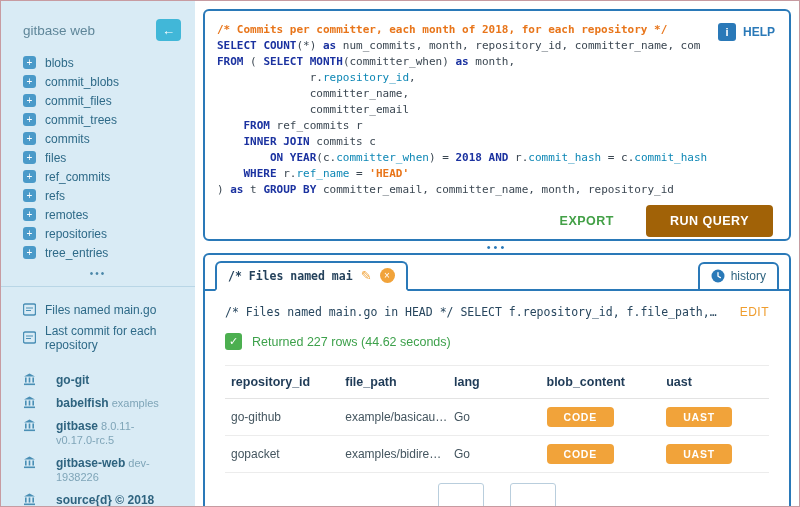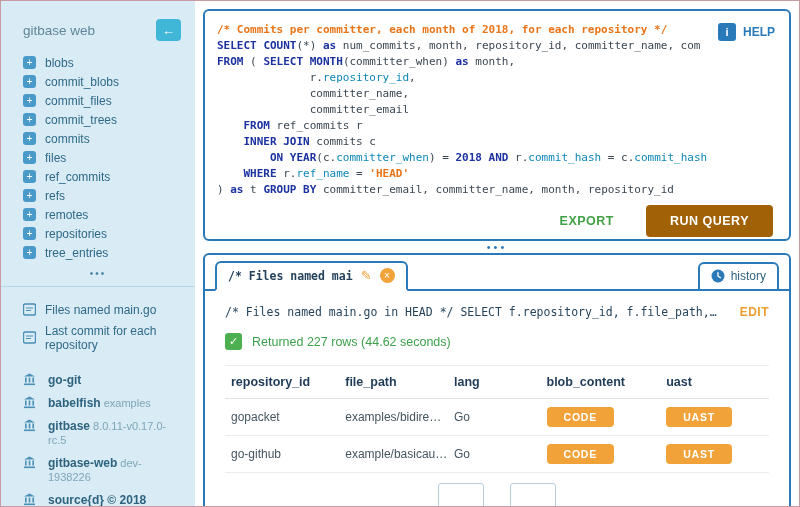--- a/index.html
+++ b/index.html
@@ -15,21 +15,21 @@
   .back-btn { width:25px; height:22px; border:none; border-radius:4px; background:#41b7d8; color:#fff; font-size:13px; display:flex; align-items:center; justify-content:center; cursor:pointer; }
   .table-list { list-style:none; padding-top:2px; }
   .table-item { display:flex; align-items:center; gap:9px; padding:2.5px 22px; font-size:12px; color:#2e6a88; cursor:pointer; }
   .plus-icon { width:13px; height:13px; border-radius:3px; background:#4a9ac9; color:#fff; font-size:10px; line-height:13px; text-align:center; flex-shrink:0; }
   .more-dots { text-align:center; color:#4a86a8; font-size:10px; letter-spacing:2px; padding:6px 0 7px; }
   .sidebar-lower { border-top:1px solid #b9d6e6; padding-top:12px; }
   .sq-title { text-align:center; font-size:11.5px; font-weight:bold; letter-spacing:1.3px; color:#2e637f; padding-bottom:12px; }
   .sample-list, .version-list { list-style:none; }
   .sample-item { display:flex; gap:9px; padding:3.5px 22px; font-size:12px; color:#2e6a88; align-items:center; cursor:pointer; }
   .version-list { margin-top:12px; }
-  .version-item { display:flex; gap:12px; padding:3.5px 22px; font-size:12px; align-items:baseline; }
+  .version-item { display:flex; gap:20px; padding:3.5px 22px; font-size:12px; align-items:baseline; }
   .version-item svg { position:relative; top:2px; flex-shrink:0; }
   .version-name { font-weight:bold; color:#2e637f; }
   .version-detail { color:#7fa5b8; font-size:11px; margin-left:3px; }
   .side-icon { flex-shrink:0; }
 
   
   .main { flex:1; min-width:0; display:flex; flex-direction:column; padding:8px 8px 0; }
 
   
   .editor-panel { position:relative; height:232px; flex-shrink:0; border:2px solid #2a79b8; border-radius:6px; background:#fff; overflow:hidden; }
@@ -56,21 +56,21 @@
   .tab.active { border-bottom-color:#fff; }
   .tab-label { font-family:"DejaVu Sans Mono",monospace; font-size:11.5px; font-weight:bold; color:#25425c; }
   .pencil-icon { color:#f1a33a; font-size:13px; }
   .close-icon { width:15px; height:15px; border-radius:50%; background:#f1a33a; color:#fff; font-size:10px; display:flex; align-items:center; justify-content:center; }
   .tab-history { margin-left:auto; gap:6px; border-bottom-color:#2a79b8; }
   .history-label { font-size:12px; color:#2e637f; }
 
   .results-body { padding:14px 20px 0; }
   .query-row { display:flex; align-items:center; }
   .query-summary { flex:1; font-family:"DejaVu Sans Mono",monospace; font-size:11.5px; color:#27465e; white-space:nowrap; overflow:hidden; }
-  .edit-btn { color:#ef9d2e; font-weight:bold; font-size:12px; letter-spacing:.5px; margin-left:14px; cursor:pointer; background:none; border:none; }
+  .edit-btn { color:#ef9d2e; font-weight:normal; font-size:12px; letter-spacing:.5px; margin-left:14px; cursor:pointer; background:none; border:none; }
   .status-row { display:flex; align-items:center; gap:10px; margin-top:14px; }
   .check-box { width:17px; height:17px; border-radius:3px; background:#4caf50; color:#fff; font-size:11px; display:flex; align-items:center; justify-content:center; }
   .status-text { color:#3da14b; font-size:12.5px; }
 
   .results-table { width:100%; border-collapse:collapse; margin-top:15px; table-layout:fixed; }
   .results-table th { text-align:left; font-size:12.5px; color:#1f3b57; padding:9px 6px; border-top:1px solid #ececec; border-bottom:1px solid #e3e3e3; }
   .results-table td { font-size:12px; padding:8px 6px; border-bottom:1px solid #ececec; color:#44555f; }
   .cell-link { color:#2a79b8; cursor:pointer; }
   .pill-btn { background:#f1a33a; color:#fff; border:none; border-radius:4px; font-size:10.5px; font-weight:bold; letter-spacing:.8px; padding:4px 17px; cursor:pointer; }
 
@@ -268,33 +268,33 @@
             <tr>
               <th>repository_id</th>
               <th>file_path</th>
               <th>lang</th>
               <th>blob_content</th>
               <th>uast</th>
             </tr>
           </thead>
           <tbody>
             <tr>
+              <td class="cell-link">go-github</td>
+              <td class="cell-link">example/basicau…</td>
+              <td>Go</td>
+              <td><button class="pill-btn">CODE</button></td>
+              <td><button class="pill-btn">UAST</button></td>
+            </tr>
+            <tr>
               <td class="cell-link">gopacket</td>
               <td class="cell-link">examples/bidire…</td>
               <td>Go</td>
               <td><button class="pill-btn">CODE</button></td>
               <td><button class="pill-btn">UAST</button></td>
             </tr>
-            <tr>
-              <td class="cell-link">go-github</td>
-              <td class="cell-link">example/basicau…</td>
-              <td>Go</td>
-              <td><button class="pill-btn">CODE</button></td>
-              <td><button class="pill-btn">UAST</button></td>
-            </tr>
           </tbody>
         </table>
 
         <div class="pagination">
           <span class="page-box"></span>
           <span class="page-box"></span>
         </div>
       </div>
     </section>
   </main>

